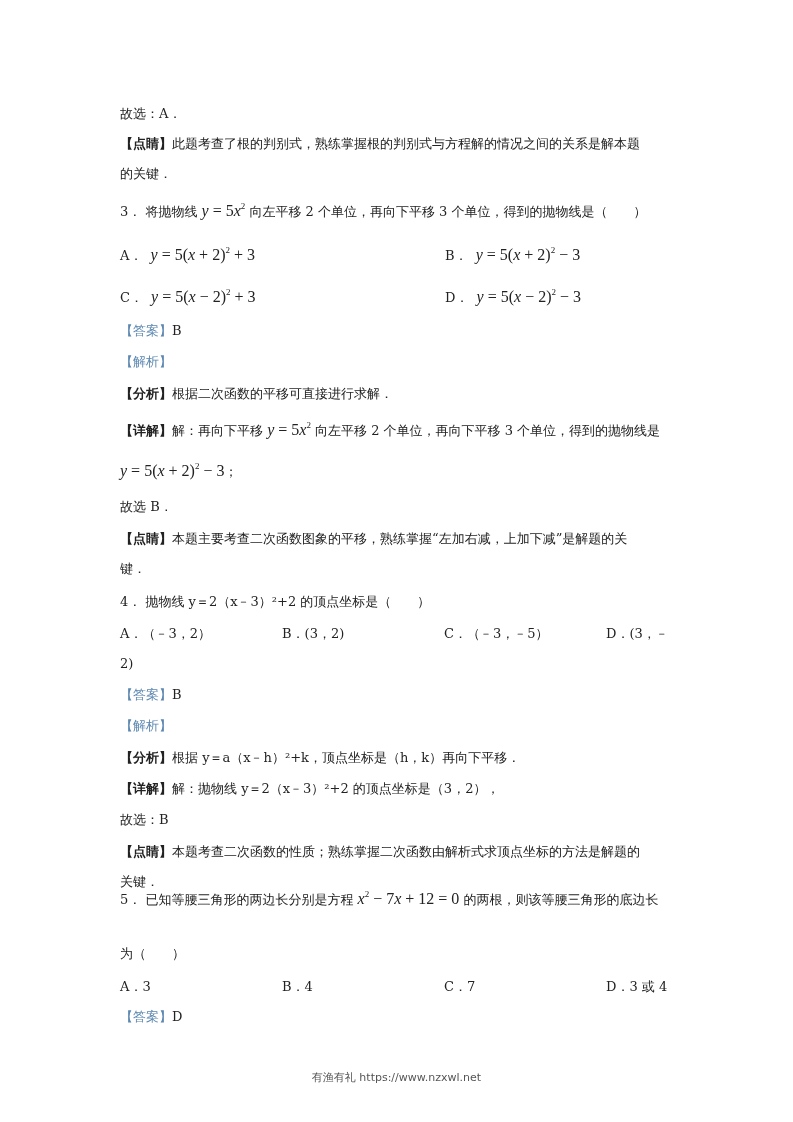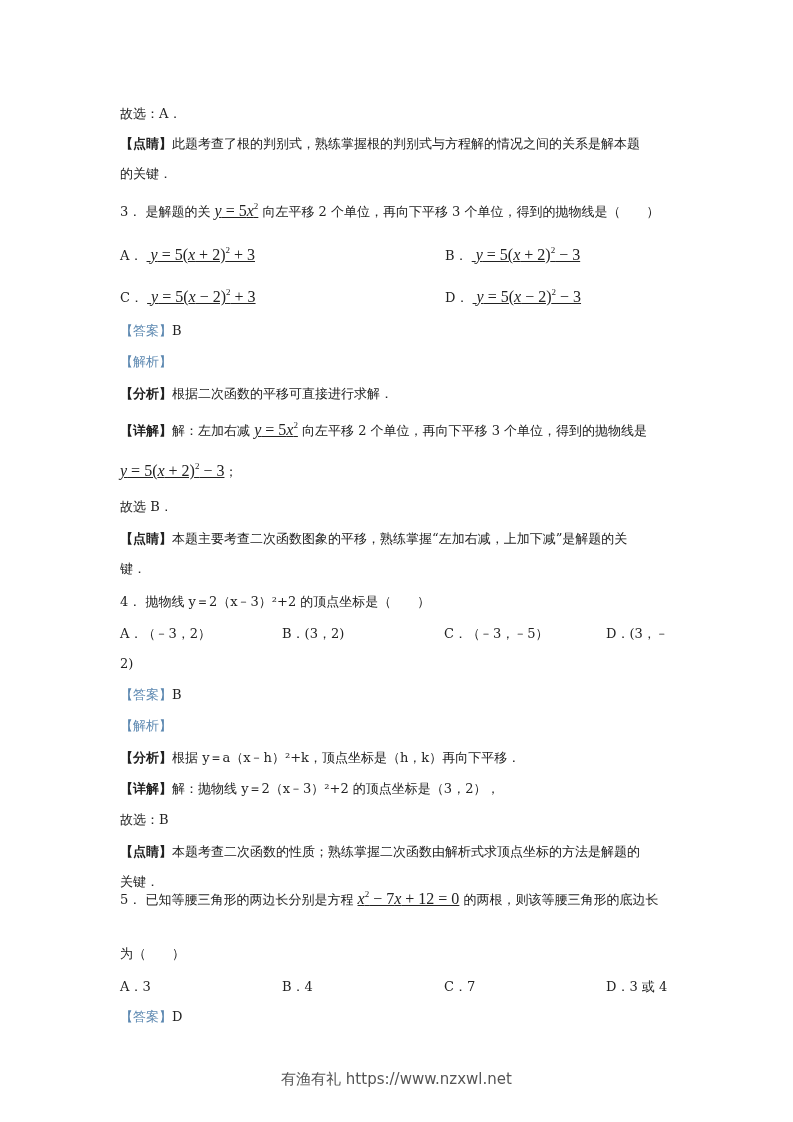--- a/index.html
+++ b/index.html
@@ -4,41 +4,41 @@
 <style>
   html, body { margin: 0; padding: 0; background: #ffffff; }
   body {
     width: 793px; height: 1122px; position: relative; overflow: hidden;
     font-family: "DejaVu Serif", "Liberation Serif", serif;
     color: #222; font-size: 13px;
   }
   .line { position: absolute; left: 120px; white-space: nowrap; line-height: 18px; }
   .bold-bracket { font-weight: bold; }
   .blue { color: #5b87b0; text-align: center; }
-  .math { font-family: "Liberation Serif", "DejaVu Serif", serif; font-size: 16px; text-decoration: underline; }
+  .math { font-family: "Liberation Serif", "DejaVu Serif", serif; font-size: 16px; }
   .math i { font-style: italic; }
   sup { font-size: 9px; vertical-align: 7px; line-height: 0; }
   .opt { position: absolute; white-space: nowrap; line-height: 18px; }
   .footer {
     position: absolute; top: 1070px; left: 0; width: 793px; text-align: center;
-    font-family: "DejaVu Sans", "Liberation Sans", sans-serif; font-size: 15px; color: #555;
+    font-family: "DejaVu Sans", "Liberation Sans", sans-serif; font-size: 11px; color: #555;
   }
 </style>
 </head>
 <body>
 
 <div class="line" style="top:105px">故选：A．</div>
 <div class="line" style="top:135px">
   <span class="bold-bracket">【点睛】</span><span>此题考查了根的判别式，熟练掌握根的判别式与方程解的情况之间的关系是解本题</span>
 </div>
 <div class="line" style="top:165px">的关键．</div>
 
 <div class="line" style="top:202px">
   <span>3．</span>
-  <span>是解题的关</span>
+  <span>将抛物线</span>
   <span class="math"><i>y</i> = 5<i>x</i><sup>2</sup></span>
   <span>向左平移 2 个单位，再向下平移 3 个单位，得到的抛物线是（　　）</span>
 </div>
 <div class="opt" style="top:246px; left:120px">
   <span>A．</span>
   <span class="math">&nbsp;<i>y</i> = 5(<i>x</i> + 2)<sup>2</sup> + 3</span>
 </div>
 <div class="opt" style="top:246px; left:445px">
   <span>B．</span>
   <span class="math">&nbsp;<i>y</i> = 5(<i>x</i> + 2)<sup>2</sup> − 3</span>
@@ -52,21 +52,21 @@
   <span class="math">&nbsp;<i>y</i> = 5(<i>x</i> − 2)<sup>2</sup> − 3</span>
 </div>
 <div class="line" style="top:322px">
   <span class="blue">【答案】</span><span>B</span>
 </div>
 <div class="line blue" style="top:353px">【解析】</div>
 <div class="line" style="top:385px">
   <span class="bold-bracket">【分析】</span><span>根据二次函数的平移可直接进行求解．</span>
 </div>
 <div class="line" style="top:421px">
-  <span class="bold-bracket">【详解】</span><span>解：左加右减</span>
+  <span class="bold-bracket">【详解】</span><span>解：再向下平移</span>
   <span class="math"><i>y</i> = 5<i>x</i><sup>2</sup></span>
   <span>向左平移 2 个单位，再向下平移 3 个单位，得到的抛物线是</span>
 </div>
 <div class="line" style="top:462px">
   <span class="math"><i>y</i> = 5(<i>x</i> + 2)<sup>2</sup> − 3</span><span>；</span>
 </div>
 <div class="line" style="top:498px">故选 B．</div>
 <div class="line" style="top:530px">
   <span class="bold-bracket">【点睛】</span><span>本题主要考查二次函数图象的平移，熟练掌握“左加右减，上加下减”是解题的关</span>
 </div>

